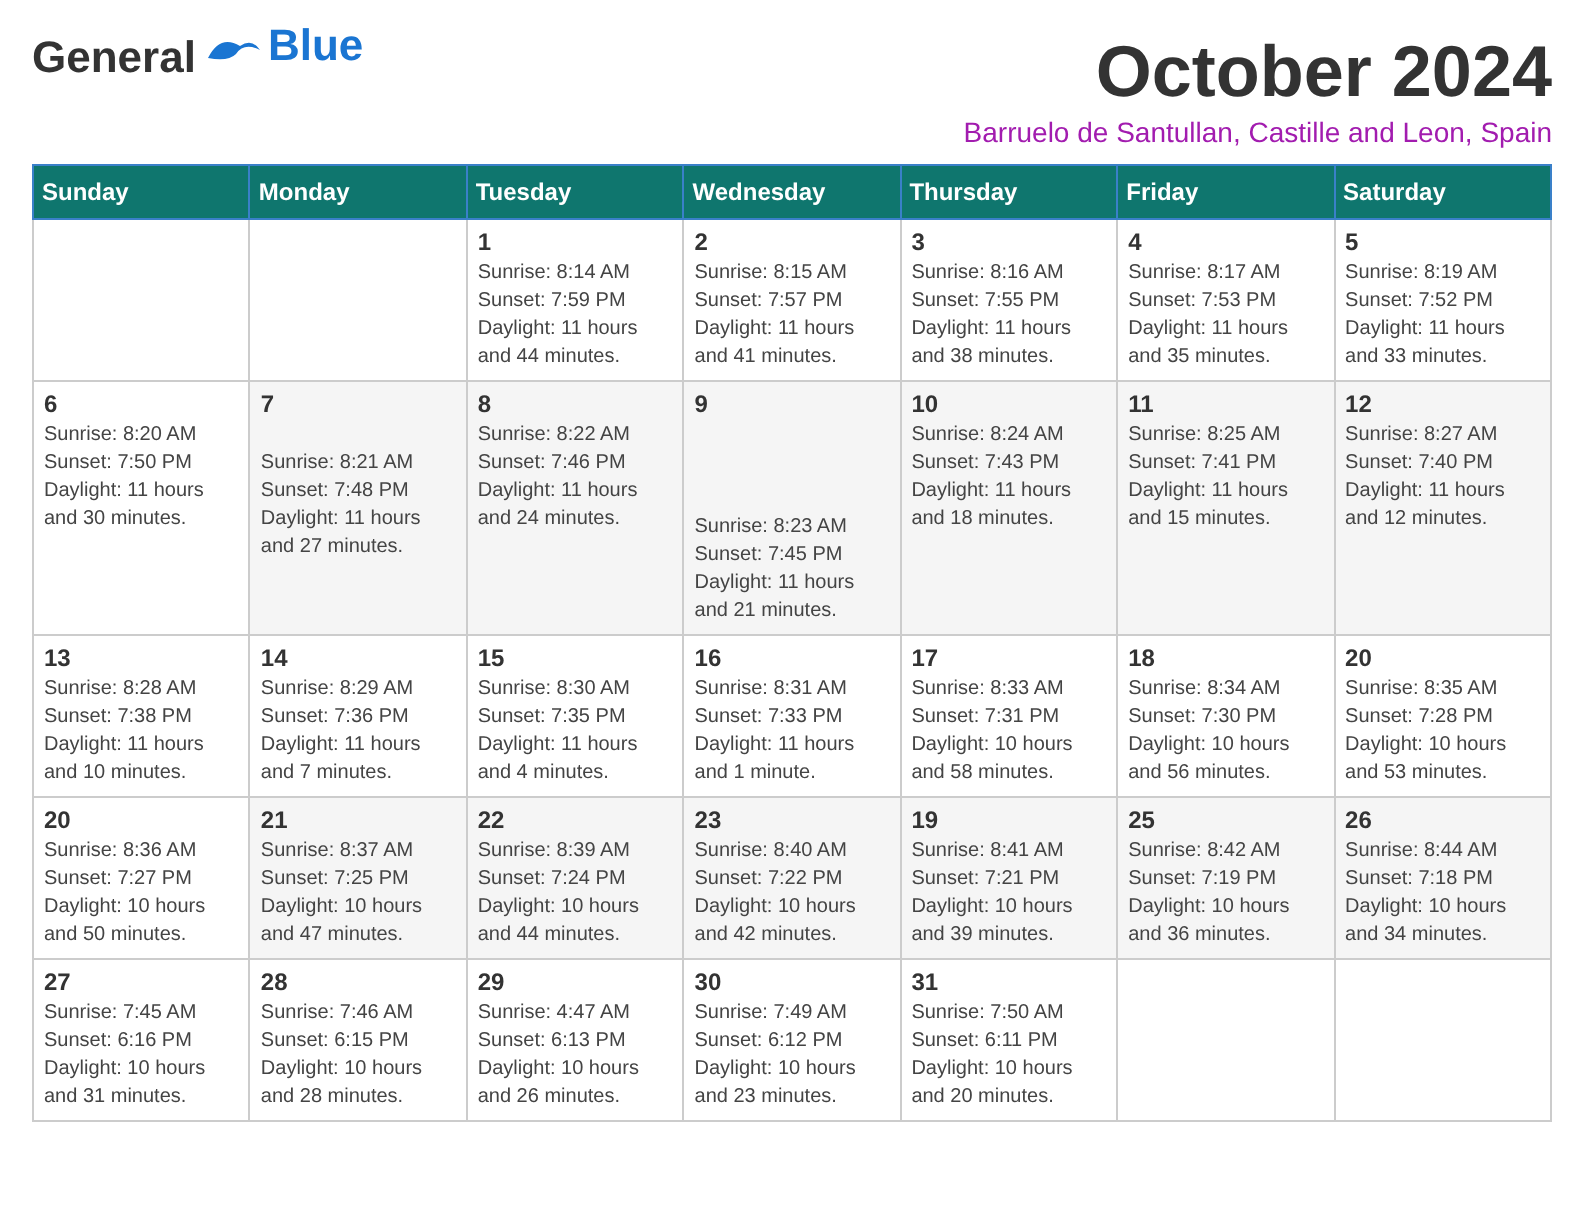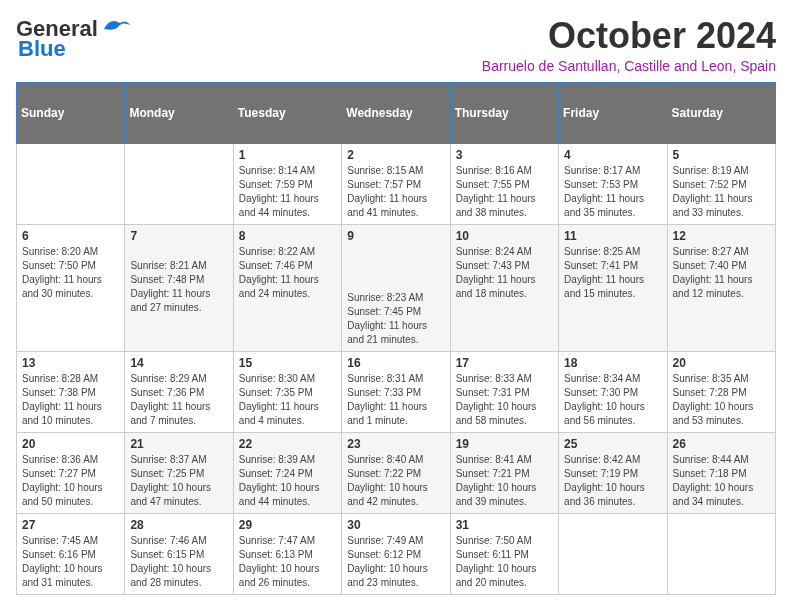--- a/index.html
+++ b/index.html
@@ -11,21 +11,20 @@
       padding: 16px;
     }
     .header-area {
       display: flex;
       justify-content: space-between;
       align-items: flex-start;
       margin-bottom: 8px;
     }
     .logo {
       display: flex;
-      flex-direction: column;
       align-items: flex-start;
     }
     .title-block {
       text-align: right;
     }
     .month-title {
       font-size: 36px;
       font-weight: bold;
       color: #333;
       line-height: 1.1;
@@ -34,23 +33,23 @@
       font-size: 14px;
       color: #a21caf;
       margin-top: 2px;
     }
     .calendar {
       width: 100%;
       border-collapse: collapse;
       font-size: 10.5px;
     }
     .calendar th {
-      background: #737373;
+      background: #0f766e;
       color: #fff;
-      padding: 23px 4px;
+      padding: 6px 4px;
       text-align: left;
       font-size: 12px;
       font-weight: bold;
       border: 1px solid #3a80c9;
     }
     .calendar td {
       border: 1px solid #ccc;
       vertical-align: top;
       padding: 4px 5px;
       width: 108px;
@@ -289,21 +288,21 @@
 Daylight: 10 hours and 31 minutes.</div>
         </td>
         <td>
           <span class="day-num">28</span>
           <div class="cell-info" style="white-space: pre-line;">Sunrise: 7:46 AM
 Sunset: 6:15 PM
 Daylight: 10 hours and 28 minutes.</div>
         </td>
         <td>
           <span class="day-num">29</span>
-          <div class="cell-info" style="white-space: pre-line;">Sunrise: 7:47 AM
+          <div class="cell-info" style="white-space: pre-line;">Sunrise: 4:47 AM
 Sunset: 6:13 PM
 Daylight: 10 hours and 26 minutes.</div>
         </td>
         <td>
           <span class="day-num">30</span>
           <div class="cell-info" style="white-space: pre-line;">Sunrise: 7:49 AM
 Sunset: 6:12 PM
 Daylight: 10 hours and 23 minutes.</div>
         </td>
         <td>

